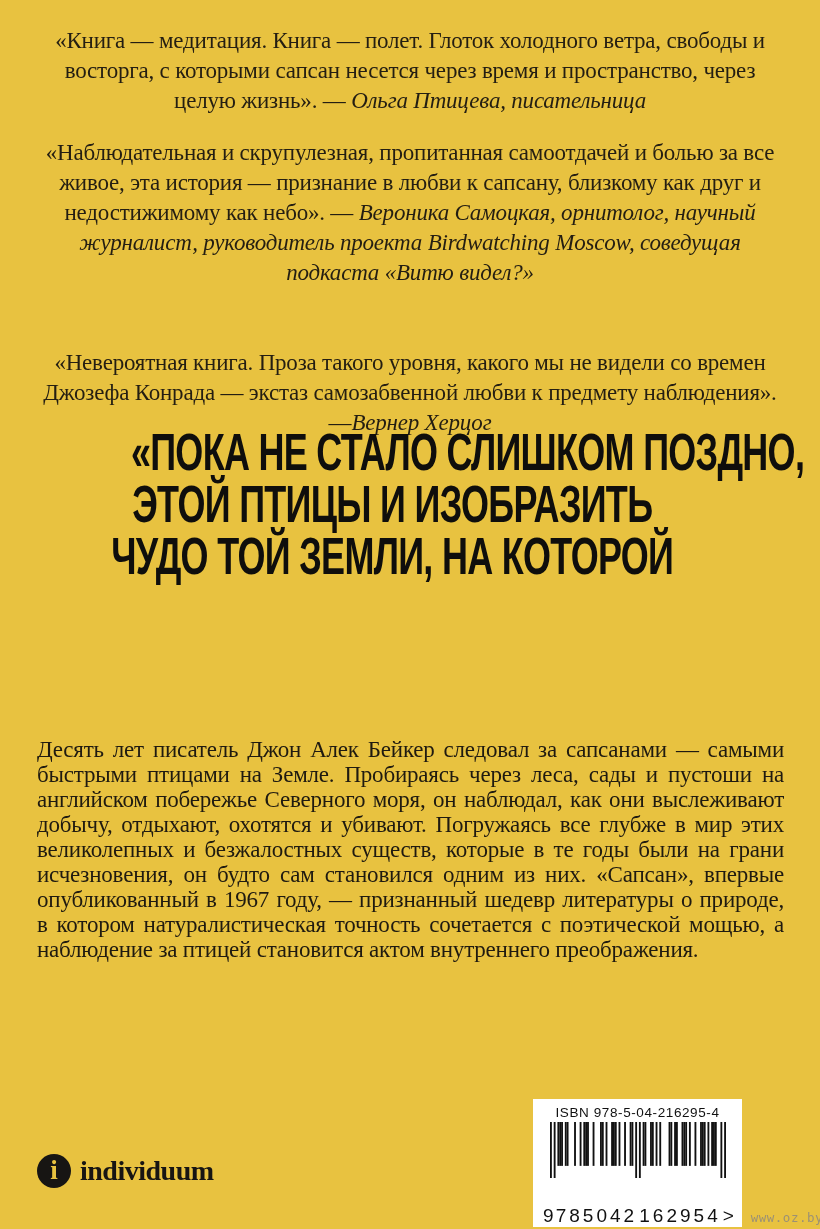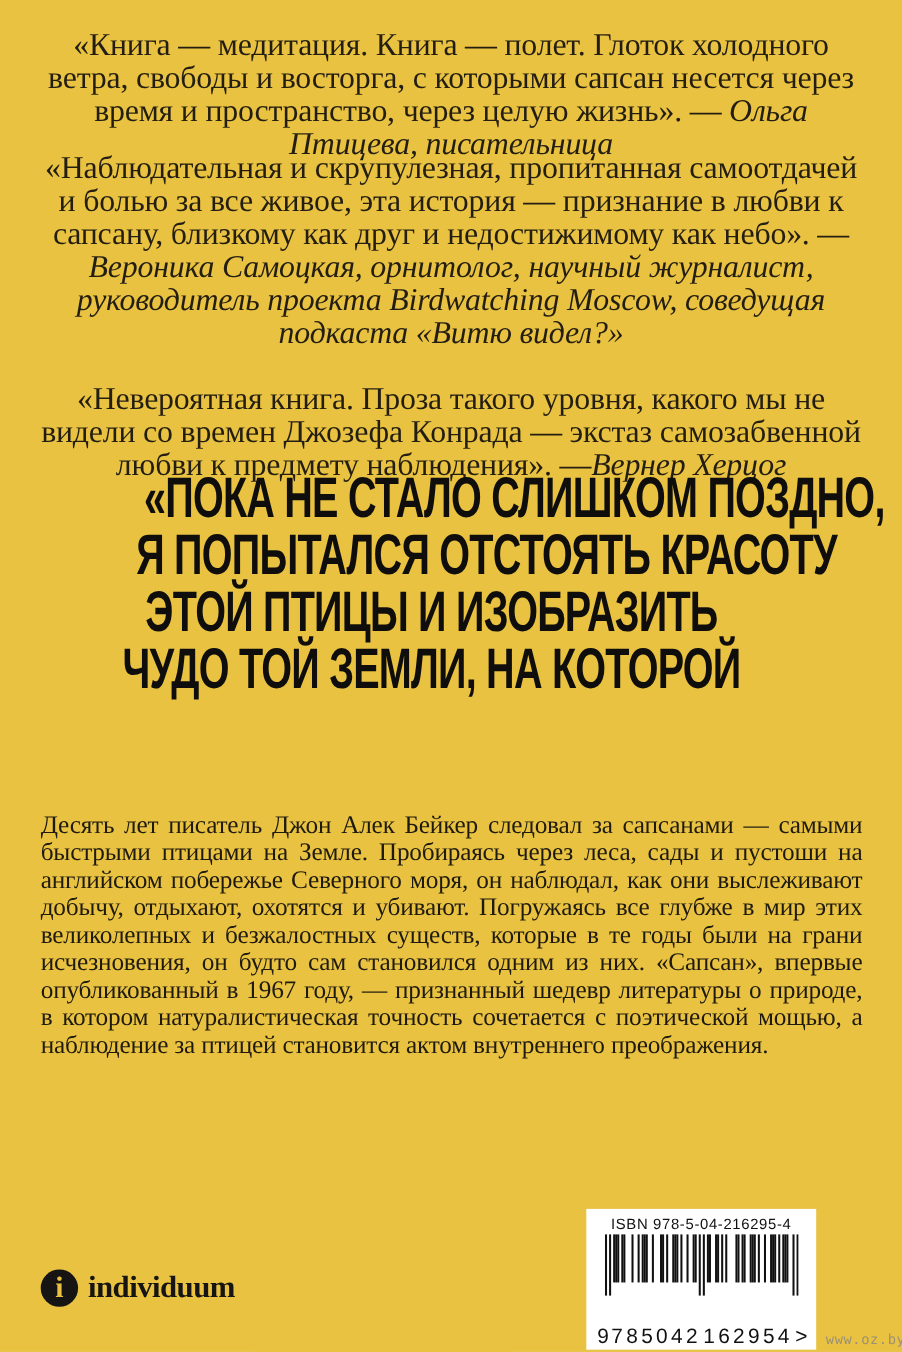--- a/index.html
+++ b/index.html
@@ -9,21 +9,21 @@
     background:#e8c240;
     overflow:hidden;
     font-family:"Liberation Serif","DejaVu Serif",serif;
     color:#231d12;
   }
   
   .quote{
     position:absolute;left:0;right:0;
     margin:0;padding:0 34px;
     text-align:center;
-    font-size:29px;line-height:30px;
+    font-size:23px;line-height:30px;
     letter-spacing:-0.2px;
     color:#241e12;
   }
   .quote em{font-style:italic;}
   .q1{top:26px;}
   .q2{top:138px;}
   .q3{top:300px;margin-top:48px;}
   
   .headline{
     position:absolute;left:0;right:36px;top:426px;
@@ -121,21 +121,20 @@
   <p class="quote q2">
     <span>«Наблюдательная и скрупулезная, пропитанная самоотдачей и болью за все живое, эта история — признание в любви к сапсану, близкому как друг и недостижимому как небо». — </span><em>Вероника Самоцкая, орнитолог, научный журналист, руководитель проекта Birdwatching Moscow, соведущая подкаста «Витю видел?»</em>
   </p>
 
   <p class="quote q3">
     <span>«Невероятная книга. Проза такого уровня, какого мы не видели со времен Джозефа Конрада — экстаз самозабвенной любви к предмету наблюдения». —</span><em>Вернер Херцог</em>
   </p>
 
   <div class="headline">
     <div class="hl-line"><span>«ПОКА НЕ СТАЛО СЛИШКОМ ПОЗДНО,</span></div>
-    <div class="hl-line"><span>Я ПОПЫТАЛСЯ ОТСТОЯТЬ КРАСОТУ</span></div>
     <div class="hl-line"><span>ЭТОЙ ПТИЦЫ И ИЗОБРАЗИТЬ</span></div>
     <div class="hl-line"><span>ЧУДО ТОЙ ЗЕМЛИ, НА КОТОРОЙ</span></div>
   </div>
 
   <p class="body-text">Десять лет писатель Джон Алек Бейкер следовал за сапсанами — самыми быстрыми птицами на Земле. Пробираясь через леса, сады и пустоши на английском побережье Северного моря, он наблюдал, как они выслеживают добычу, отдыхают, охотятся и убивают. Погружаясь все глубже в мир этих великолепных и безжалостных существ, которые в те годы были на грани исчезновения, он будто сам становился одним из них. «Сапсан», впервые опубликованный в 1967 году, — признанный шедевр литературы о природе, в котором натуралистическая точность сочетается с поэтической мощью, а наблюдение за птицей становится актом внутреннего преображения.</p>
 
   <div class="publisher">
     <span class="logo-circle">
         <span class="logo-i">i</span>
       </span>

